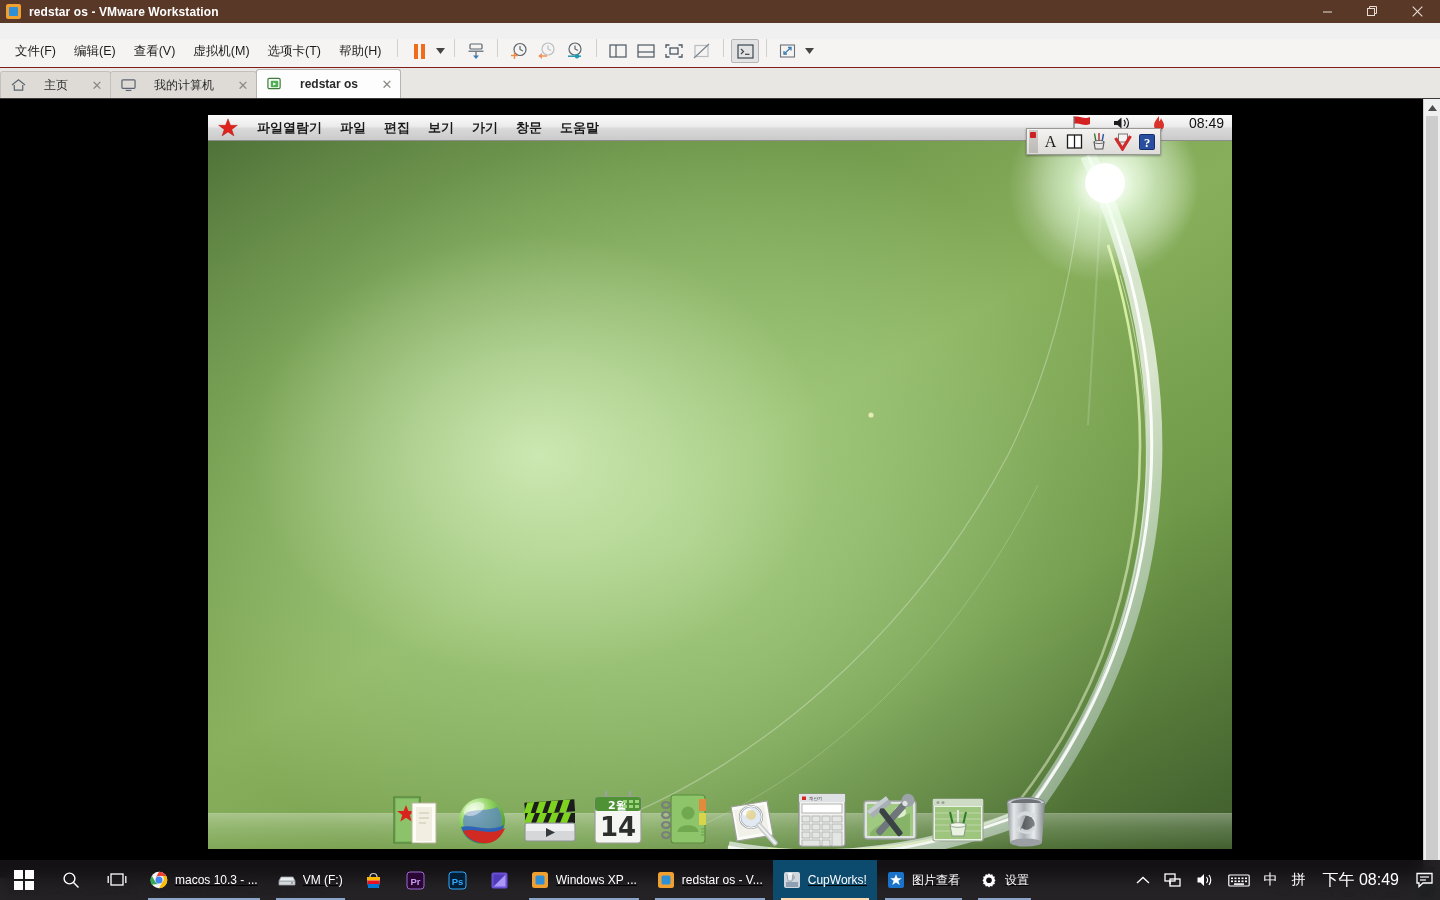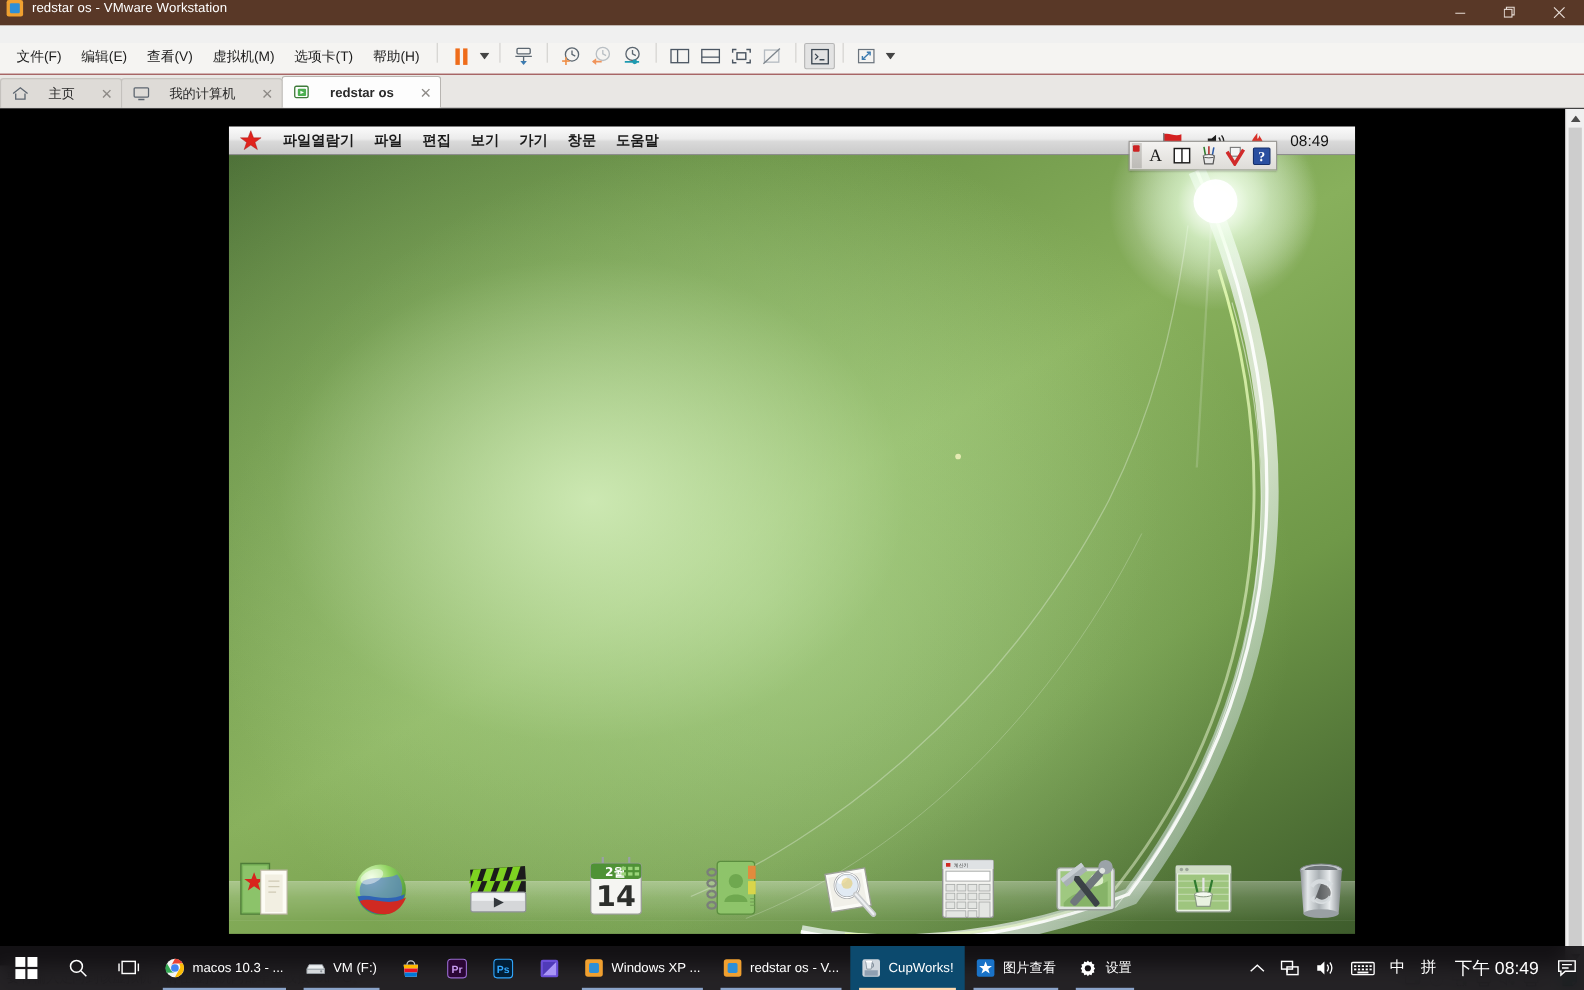--- a/index.html
+++ b/index.html
@@ -13,22 +13,22 @@
   
   .vmware-window {
     position: absolute; inset: 0;
     display: flex; flex-direction: column;
     background: #f0f0f0;
   }
 
   
   .titlebar {
     height: 23px; background: #593827;
-    display: flex; 
-    flex: none; position: relative;
+    display: flex; align-items: center;
+    flex: none; position: relative; font-weight: bold;
   }
   .titlebar-icon {
     width: 16px; height: 16px; margin: 0 7px 0 6px;
     position: relative; flex: none;
   }
   .vm-logo {
     width: 15px; height: 15px;
     background: #f0a030; border-radius: 2px;
     position: relative;
   }
@@ -136,22 +136,22 @@
     display: flex; align-items: center;
     padding: 0 6px; position: relative; z-index: 5; margin-top: 16px;
   }
   .rs-star { width: 20px; height: 20px; margin: 0 10px 0 4px; flex: none; }
   .rs-menu {
     font-size: 13px; color: #1a1a1a; padding: 2px 9px;
     font-weight: bold; white-space: nowrap;
     font-family: "DejaVu Sans", "Liberation Sans", sans-serif;
   }
   .rs-tray {
-    position: absolute; right: 24px; top: 0; height: 26px;
-    display: flex; align-items: center; gap: 20px;
+    position: absolute; right: 8px; top: 0; height: 26px;
+    display: flex; gap: 20px;
   }
   .rs-clock { font-size: 14px; color: #111; margin-left: 3px; }
 
   
   .wallpaper {
     position: absolute; left: 0; top: 26px;
     width: 1024px; height: 724px;
     background:
       radial-gradient(circle 120px at 905px 55px, rgba(255,255,255,.95) 0%, rgba(230,255,225,.35) 35%, rgba(255,255,255,0) 72%),
       radial-gradient(ellipse 520px 400px at 330px 330px, rgba(214,240,190,.85) 0%, rgba(170,210,135,.25) 55%, rgba(120,165,85,0) 100%),
@@ -181,24 +181,24 @@
     width: 6px; height: 6px; background: #cc2222; border-radius: 1px;
   }
   .ime-btn {
     width: 23px; height: 23px; flex: none;
     display: flex; align-items: center; justify-content: center;
   }
   .ime-A { font-size: 16px; color: #1a1a1a; font-family: "Liberation Serif", serif; }
 
   
   .dock {
-    position: absolute; left: 0; bottom: 12px;
+    position: absolute; left: 0; bottom: 0;
     width: 1024px; height: 88px;
     display: flex; align-items: flex-end;
-    justify-content: space-between; gap: 6px;
+    justify-content: center; gap: 6px;
     z-index: 6;
   }
   .dock-shelf {
     position: absolute; left: 0; bottom: 0; width: 1024px; height: 36px;
     background: linear-gradient(to bottom, rgba(255,255,255,.30) 0%, rgba(235,245,230,.16) 40%, rgba(120,150,100,.05) 100%);
     border-top: 1px solid rgba(255,255,255,.35);
   }
   .dock-item {
     width: 62px; height: 60px; position: relative;
     display: flex; align-items: flex-end; justify-content: center;
@@ -251,20 +251,21 @@
     display: flex; align-items: center; justify-content: center;
   }
   .tb-icon-btn {
     width: 46px; height: 40px;
     display: flex; align-items: center; justify-content: center;
   }
   .tb-task {
     height: 40px; display: flex; align-items: center;
     gap: 7px; padding: 16px 10px; max-width: 168px;
     position: relative;
+    text-decoration: underline;
   }
   .tb-task.active { background: #0c4a6e; }
   .tb-task.running::after {
     content: ""; position: absolute; left: 8px; right: 8px; bottom: 0;
     height: 2px; background: #8ba4c9;
   }
   .tb-task.active::after { background: #ffd9b0; }
   .tb-label {
     color: #fff; font-size: 12px; white-space: nowrap;
     overflow: hidden; text-overflow: ellipsis;

